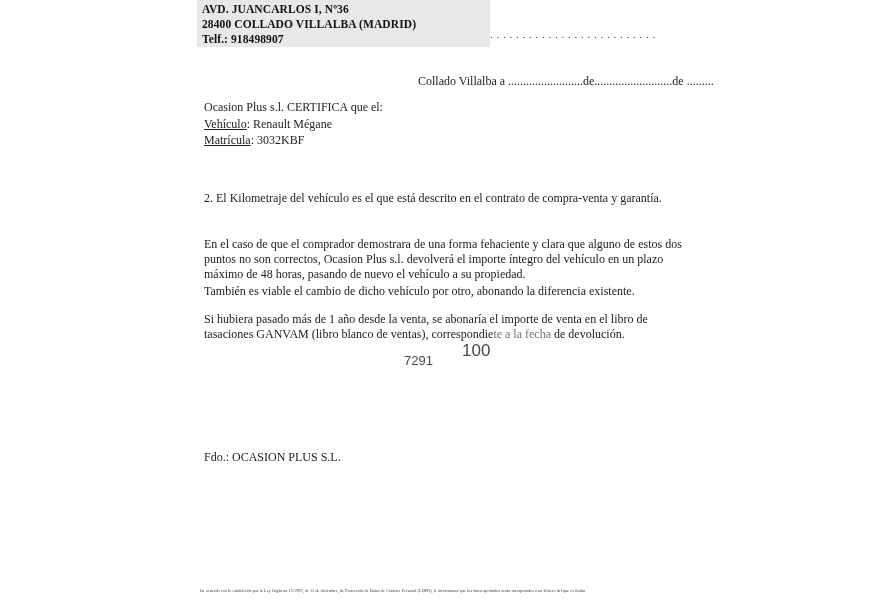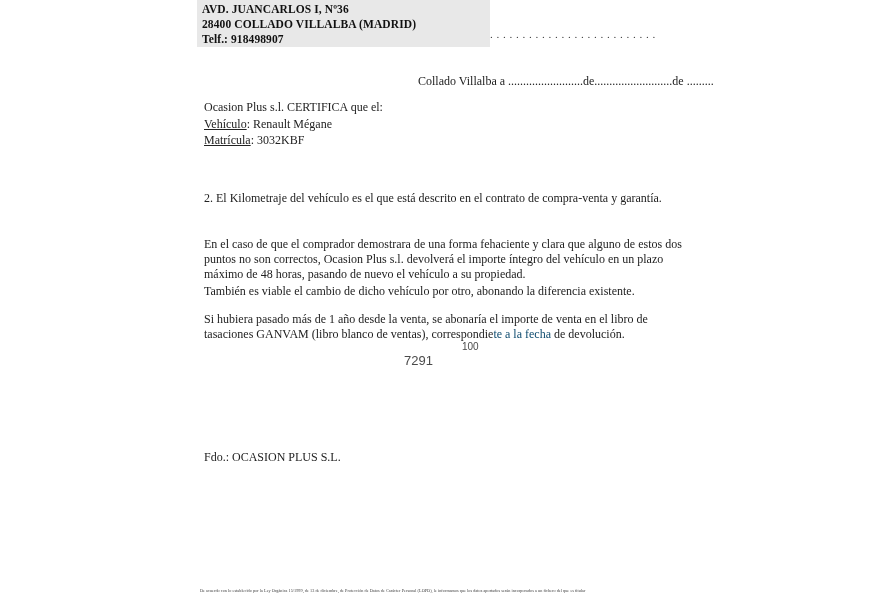--- a/index.html
+++ b/index.html
@@ -106,38 +106,38 @@
     left: 204px;
     top: 284px;
     width: 480px;
   }
   .para-c {
     left: 204px;
     top: 312px;
     width: 480px;
   }
   .smudge {
-    color: #0c4a6e;
+    color: #737373;
     filter: blur(0.3px);
   }
   .handwrite-1 {
     position: absolute;
     left: 404px;
     top: 341px;
     font-family: "Liberation Sans", sans-serif;
     font-size: 13px;
     color: #4a4a4a;
     margin-top: 12px;
   }
   .handwrite-2 {
     position: absolute;
     left: 462px;
     top: 341px;
     font-family: "Liberation Sans", sans-serif;
-    font-size: 10px;
+    font-size: 17px;
     color: #4a4a4a;
   }
   .signature {
     position: absolute;
     left: 204px;
     top: 450px;
     font-size: 12px;
     color: #222;
   }
   .footer-legal {

